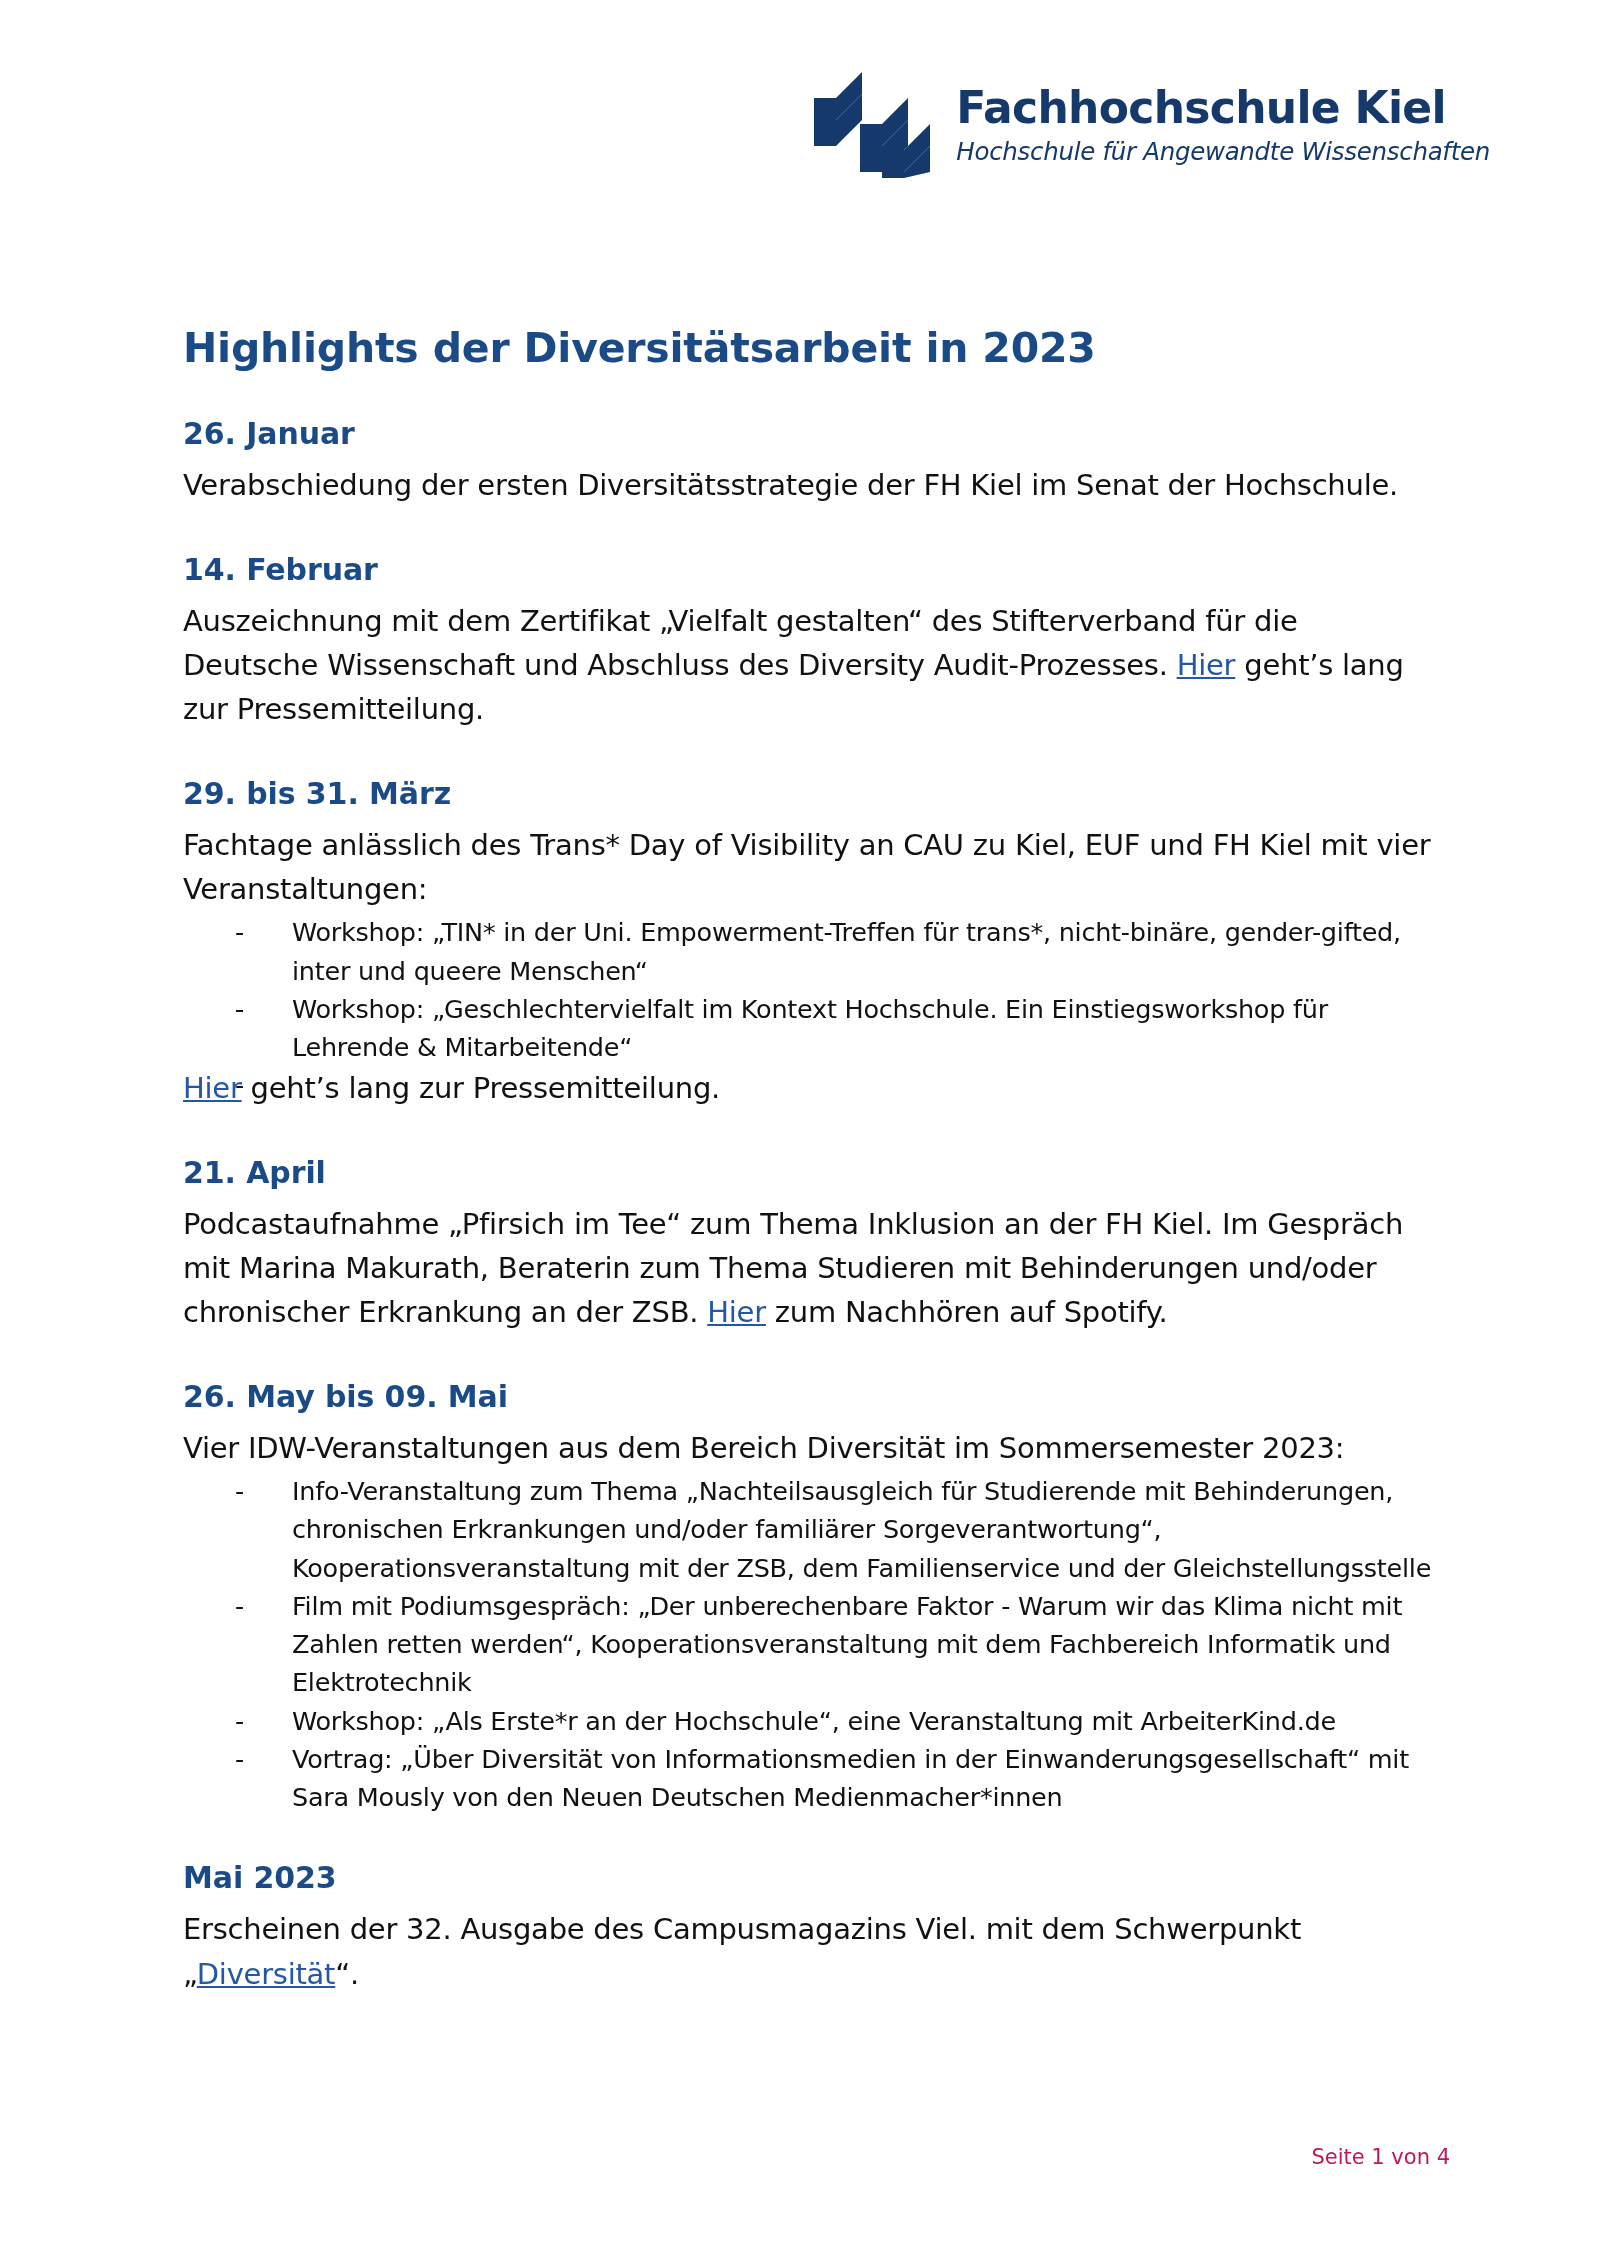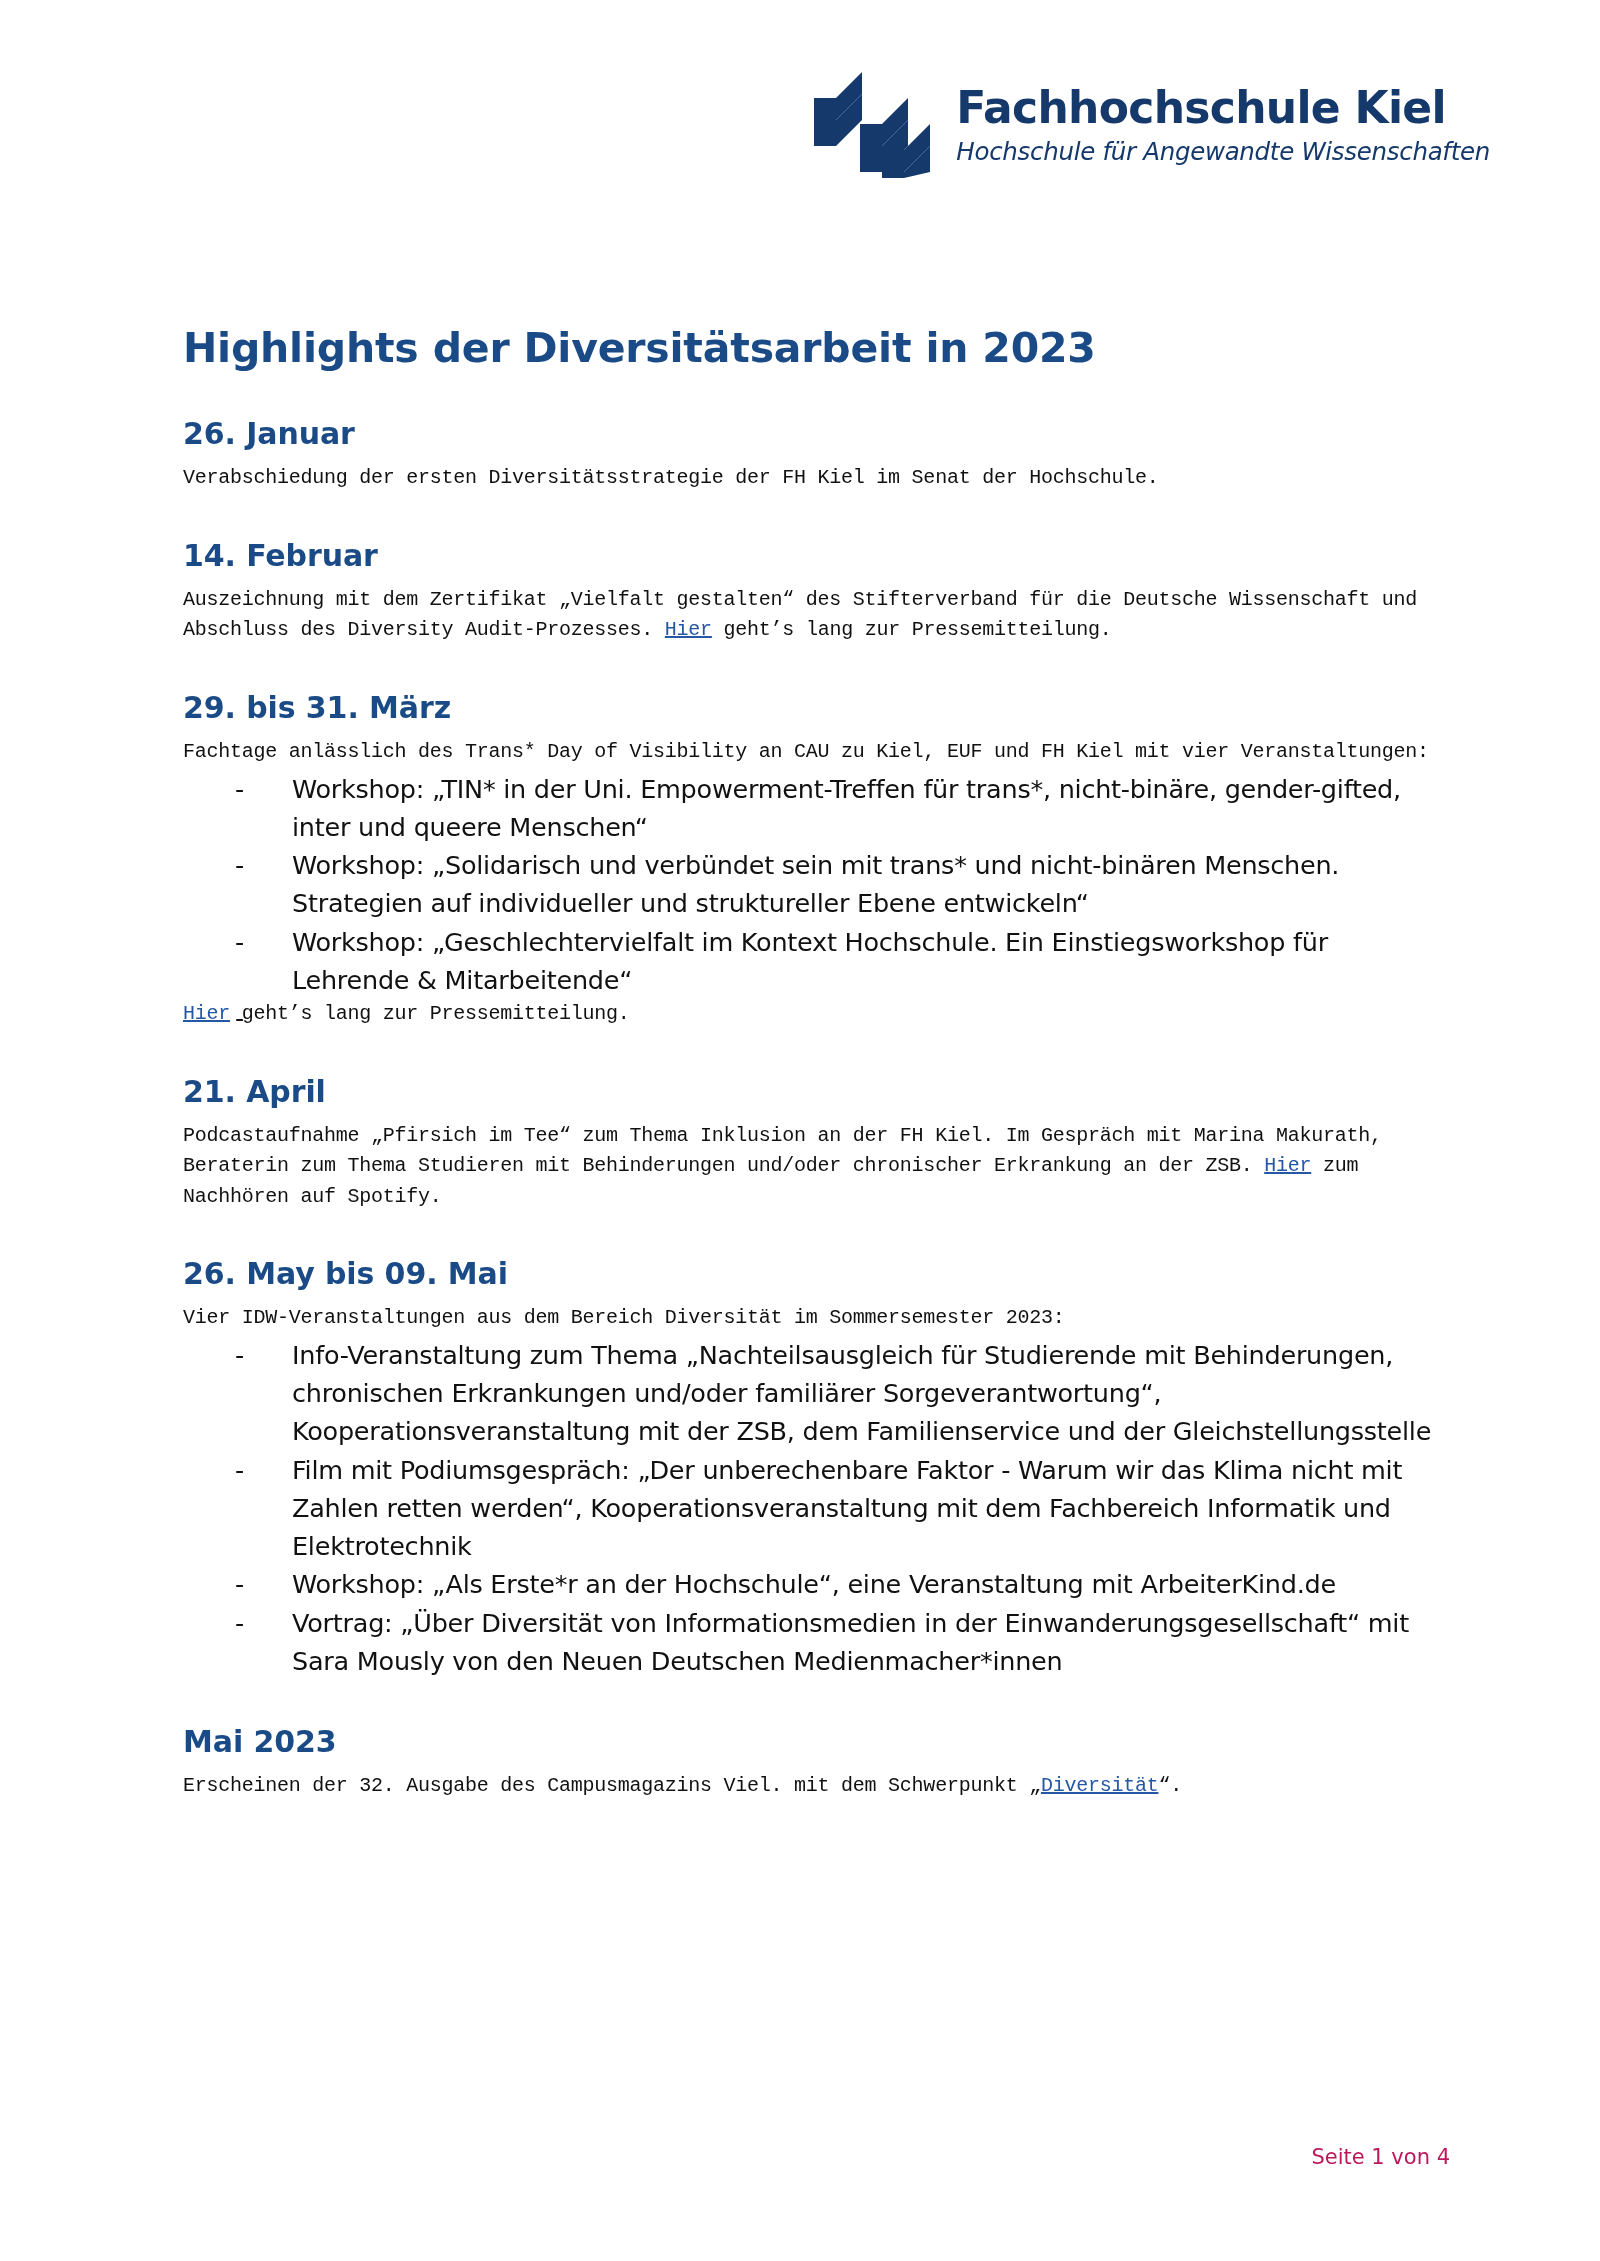--- a/index.html
+++ b/index.html
@@ -88,26 +88,25 @@
 
   .section {
     margin-top: 44px;
   }
   .section:first-of-type {
     margin-top: 44px;
   }
 
   p.body {
     margin: 11px 0 0 0;
-    font-size: 20px;
+    font-size: 29px;
     line-height: 1.53;
     color: #111111;
     letter-spacing: -0.25px;
     text-align: left;
-    font-family: Liberation Mono, monospace;
   }
 
   ul.dashlist {
     margin: 2px 0 0 0;
     padding: 0;
     list-style: none;
   }
   ul.dashlist > li {
     position: relative;
     padding-left: 109px;
@@ -173,21 +172,21 @@
         </div>
         <div class="section">
           <h2 class="section-head">14. Februar</h2>
           <p class="body"><span>Auszeichnung mit dem Zertifikat „Vielfalt gestalten“ des Stifterverband für die Deutsche Wissenschaft und Abschluss des Diversity Audit-Prozesses. </span><a class="link" href="#">Hier</a><span> geht’s lang zur Pressemitteilung.</span></p>
         </div>
         <div class="section">
           <h2 class="section-head">29. bis 31. März</h2>
           <p class="body"><span>Fachtage anlässlich des Trans* Day of Visibility an CAU zu Kiel, EUF und FH Kiel mit vier Veranstaltungen:</span></p>
           <ul class="dashlist">
             <li><span class="dash">-</span><span>Workshop: „TIN* in der Uni. Empowerment-Treffen für trans*, nicht-binäre, gender-gifted, inter und queere Menschen“</span></li>
-            <li><span class="dash">-</span><span>Workshop: „Solidarisch und verbündet sein mit trans* und nicht-binären Menschen. Strategien auf individueller und struktureller Ebene entwickeln“</span></li>
+            <li><span class="dash">-</span></li>
             <li><span class="dash">-</span><span>Workshop: „Geschlechtervielfalt im Kontext Hochschule. Ein Einstiegsworkshop für Lehrende &amp; Mitarbeitende“</span></li>
             <li><span class="dash">-</span></li>
           </ul>
           <p class="body" style="margin-top: 0px;"><a class="link" href="#">Hier</a><span> geht’s lang zur Pressemitteilung.</span></p>
         </div>
         <div class="section">
           <h2 class="section-head">21. April</h2>
           <p class="body"><span>Podcastaufnahme „Pfirsich im Tee“ zum Thema Inklusion an der FH Kiel. Im Gespräch mit Marina Makurath, Beraterin zum Thema Studieren mit Behinderungen und/oder chronischer Erkrankung an der ZSB. </span><a class="link" href="#">Hier</a><span> zum Nachhören auf Spotify.</span></p>
         </div>
         <div class="section">

